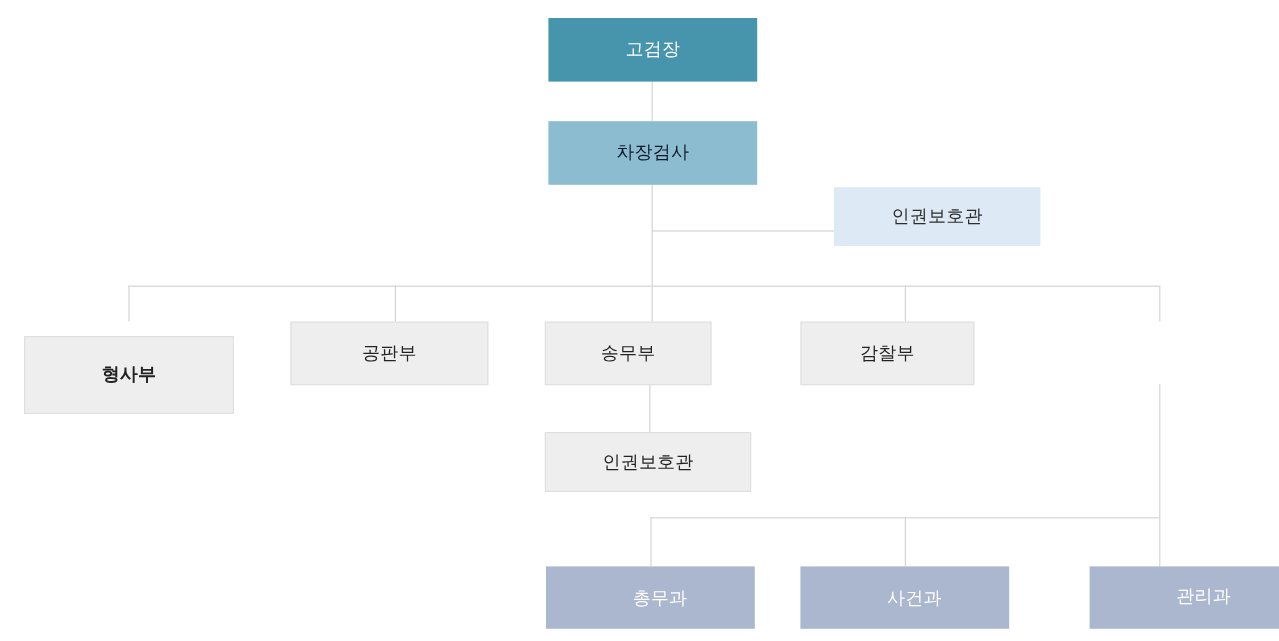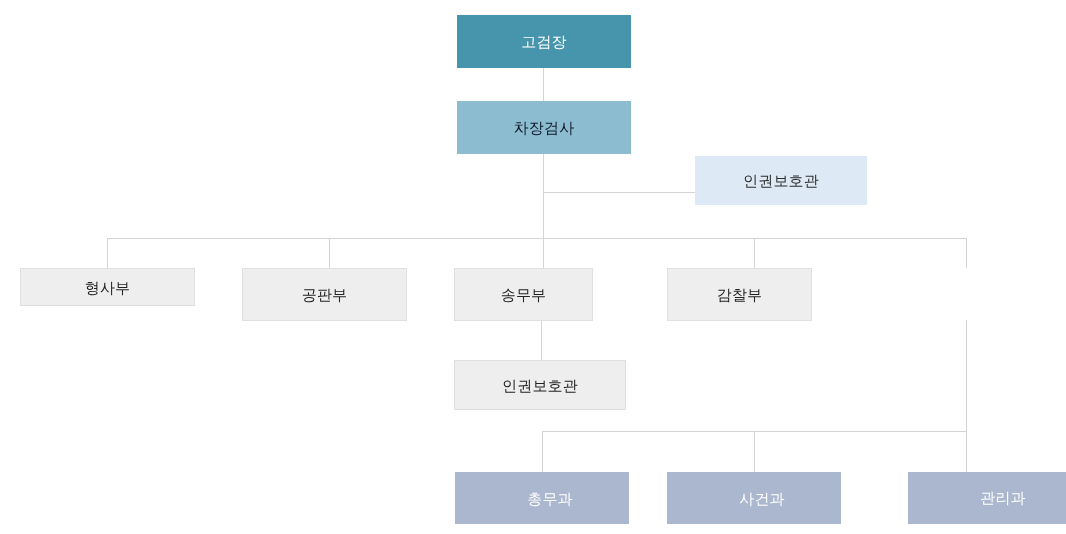--- a/index.html
+++ b/index.html
@@ -88,21 +88,21 @@
 
   <div class="conn v" style="left:542px; top:431px; height:41px;"></div>
   <div class="conn v" style="left:754px; top:431px; height:41px;"></div>
 
   <div class="node head" style="left:457px; top:15px; width:174px; height:53px;">고검장</div>
 
   <div class="node deputy" style="left:457px; top:101px; width:174px; height:53px;">차장검사</div>
 
   <div class="node rights" style="left:695px; top:156px; width:172px; height:49px;">인권보호관</div>
 
-  <div class="node dept" style="left:20px; top:268px; width:175px; height:38px;">형사부</div>
+  <div class="node dept" style="left:20px; top:280px; width:175px; height:65px;font-weight:bold;">형사부</div>
 
   <div class="node dept" style="left:242px; top:268px; width:165px; height:53px;">공판부</div>
 
   <div class="node dept" style="left:454px; top:268px; width:139px; height:53px;">송무부</div>
 
   <div class="node dept" style="left:667px; top:268px; width:145px; height:53px;">감찰부</div>
 
 
   <div class="node dept" style="left:454px; top:360px; width:172px; height:50px;">인권보호관</div>
 

